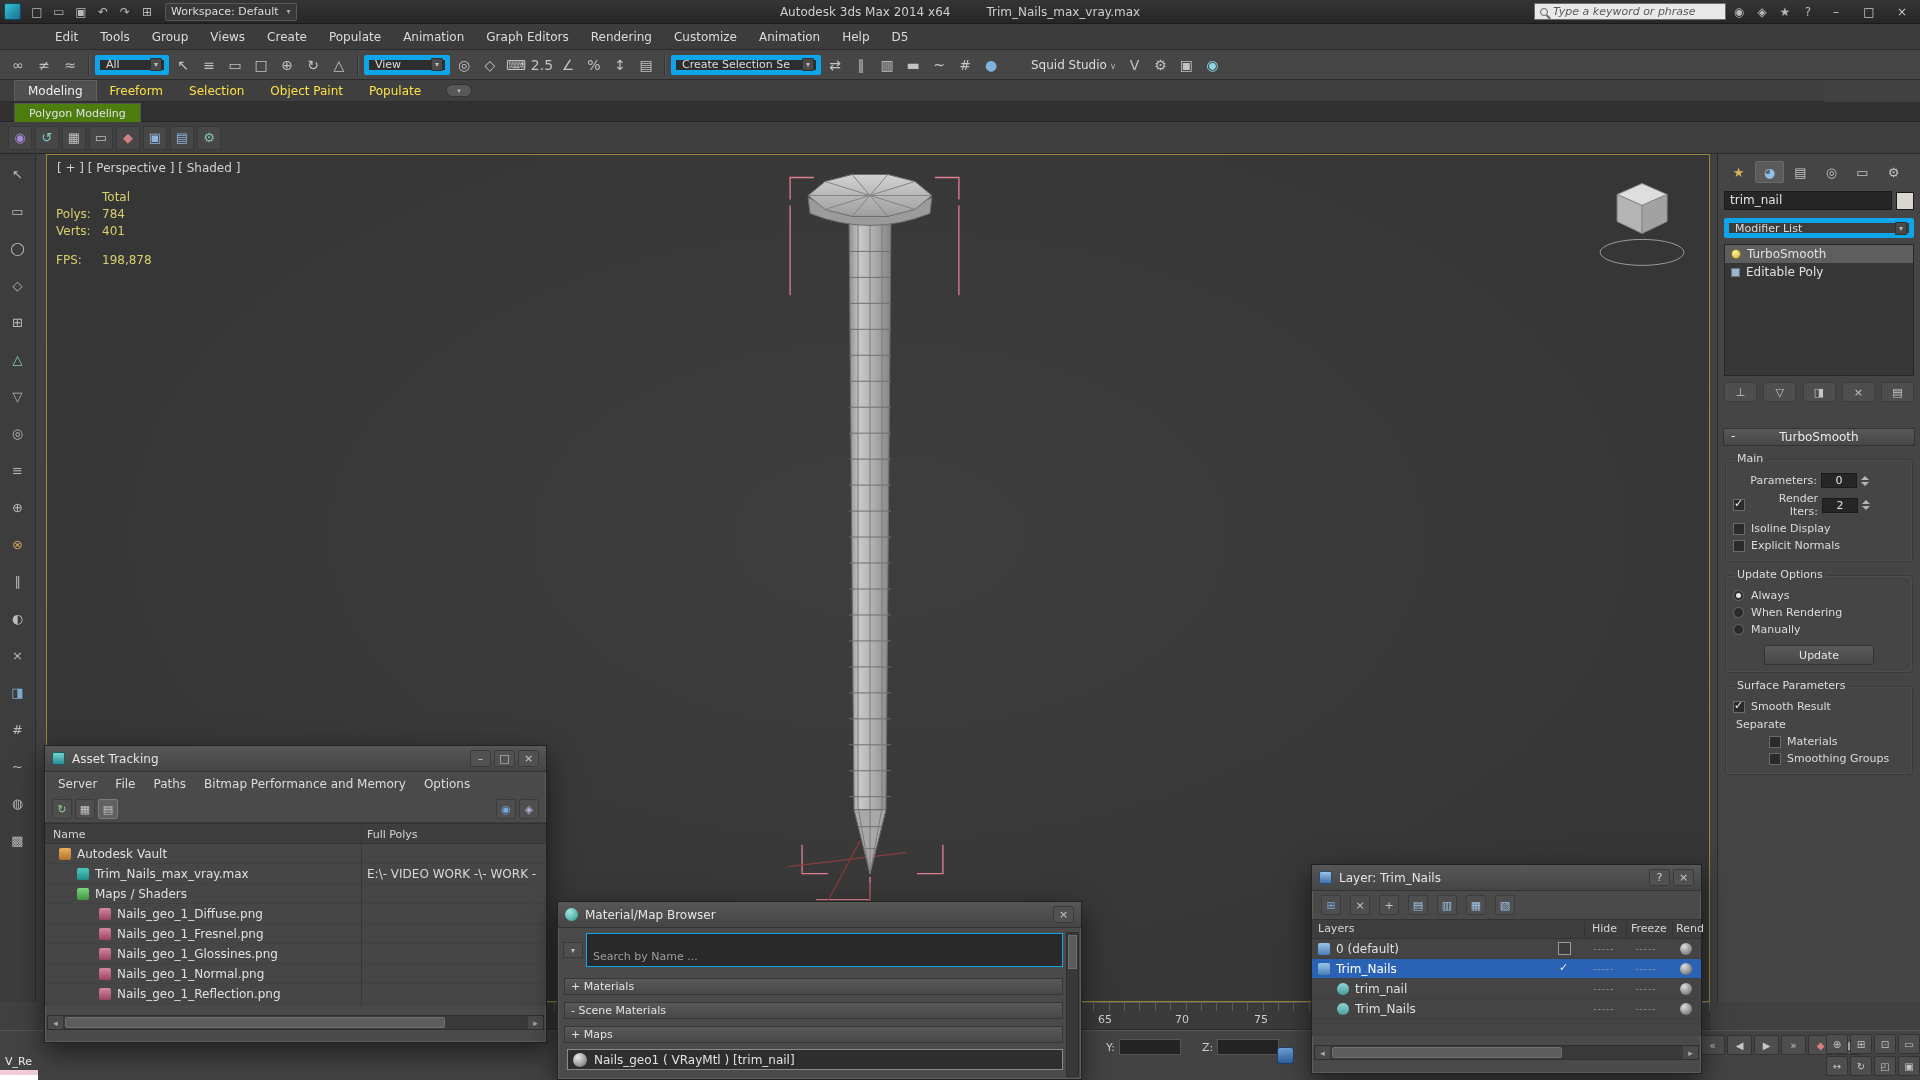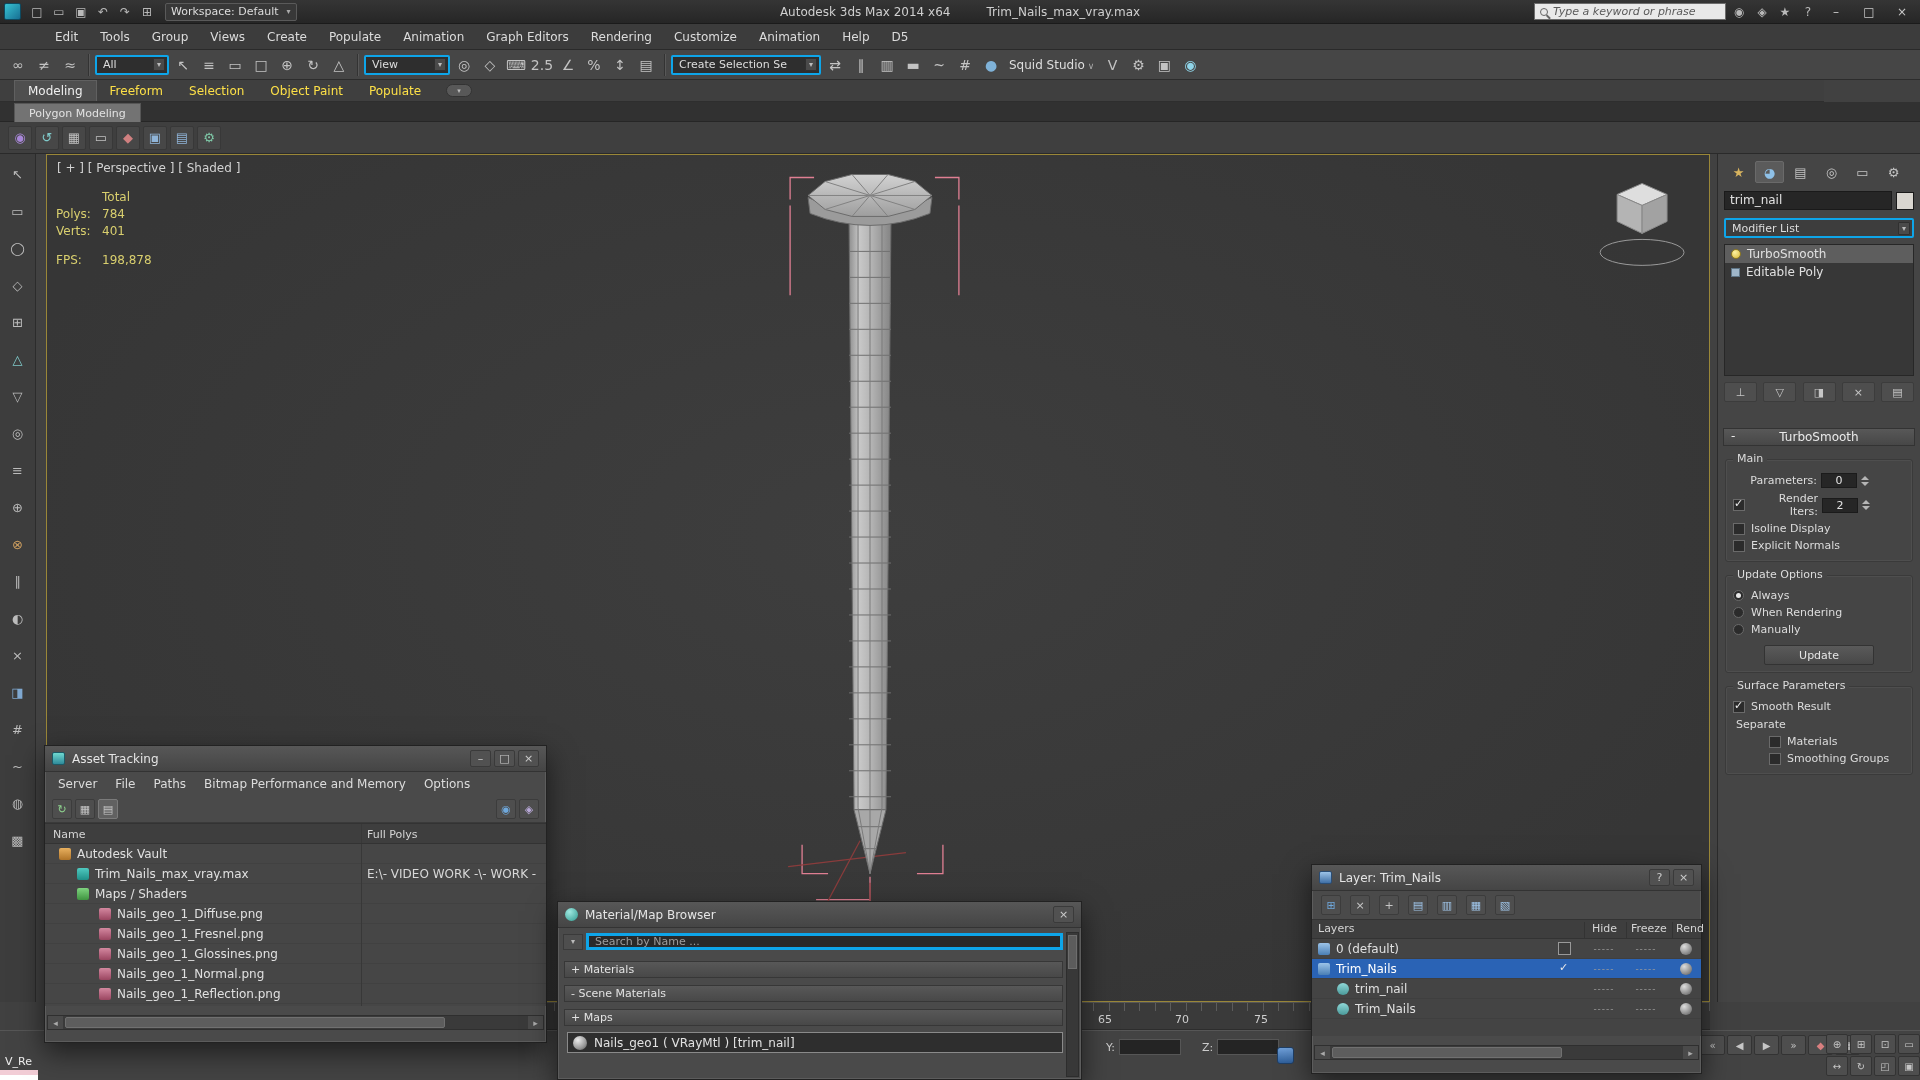--- a/index.html
+++ b/index.html
@@ -31,36 +31,36 @@
   border-bottom:1px solid #2a2a2a;display:flex;align-items:center;padding-left:44px}
 .menu-item{padding:0 11px;font-size:12px;color:#dcdcdc}
 .menu-item.sm{padding:0 9px}
 
 
 .toolbar{position:absolute;left:0;top:50px;width:1920px;height:30px;background:#464646;
   border-bottom:1px solid #2c2c2c;display:flex;align-items:center;gap:2px;padding-left:6px}
 .t-ic{width:24px;height:24px;display:flex;align-items:center;justify-content:center;
   color:#c3c3c3;font-size:14px;overflow:hidden;border-radius:2px}
 .t-sep{width:1px;height:22px;background:#333;margin:0 4px;box-shadow:1px 0 0 #585858}
-.combo{background:#2e2e2e;border:2px solid #0ea5e9;height:20px;display:flex;align-items:center;
+.combo{background:#2e2e2e;border:5px solid #0ea5e9;height:20px;display:flex;align-items:center;
   justify-content:space-between;font-size:11px;color:#ddd;padding:0 2px 0 6px;border-radius:2px}
 .combo::after{content:"▾";font-size:8px;color:#bbb;background:#4a4a4a;border:1px solid #303030;padding:1px 3px;margin-left:5px;border-radius:1px}
-.studio-label{font-size:12px;color:#ddd;margin:0 1px 0 4px}
+.studio-label{font-size:12px;color:#ddd;margin:0 1px 0 26px}
 .studio-caret::after{content:"∨";font-size:9px;color:#aaa;margin-right:4px}
 
 
 .ribbon-tabs{position:absolute;left:0;top:80px;width:1824px;height:22px;background:#3f3f3f;
   border-bottom:1px solid #2e2e2e;display:flex;align-items:flex-end;padding-left:14px}
 .rtab{padding:3px 13px;font-size:12px;color:#fde047}
 .rtab.active{background:#4f4f4f;border:1px solid #606060;border-bottom:none;color:#efefef}
 .ribbon-pill{width:26px;height:13px;border-radius:7px;background:#585858;border:1px solid #333;
   margin:0 0 4px 12px;display:flex;align-items:center;justify-content:center}
 .ribbon-pill::after{content:"▾";font-size:7px;color:#bbb}
 .subtab-row{position:absolute;left:0;top:102px;width:1920px;height:20px;background:#313131;border-bottom:1px solid #262626}
-.subtab{position:absolute;left:14px;top:1px;height:19px;padding:0 14px;background:#737373;
+.subtab{position:absolute;left:14px;top:1px;height:19px;padding:0 14px;background:#4d7c0f;
   border:1px solid #565656;border-bottom:none;font-size:11px;color:#e2e2e2;display:flex;align-items:center}
 .ribbon-icons{position:absolute;left:0;top:122px;width:1920px;height:32px;background:#3f3f3f;
   border-bottom:1px solid #2a2a2a;display:flex;align-items:center;gap:3px;padding-left:8px}
 .r-ic{width:24px;height:24px;display:flex;align-items:center;justify-content:center;font-size:13px;
   color:#c0c0c0;background:#474747;border:1px solid #383838;border-radius:2px}
 
 
 .leftbar{position:absolute;left:0;top:154px;width:36px;height:848px;background:#3d3d3d;
   border-right:1px solid #2c2c2c;display:flex;flex-direction:column;align-items:center;padding-top:8px;gap:13px}
 .lb-ic{width:24px;height:24px;display:flex;align-items:center;justify-content:center;color:#bcbcbc;font-size:13px}
@@ -173,22 +173,22 @@
 .fi[data-icon="vault"]{background:linear-gradient(#e8b05f,#b07428)}
 .fi[data-icon="maxfile"]{background:linear-gradient(#4fc9c0,#1f8f88)}
 .fi[data-icon="maps"]{background:linear-gradient(#7fd47f,#3f9440)}
 .fi[data-icon="png"]{background:linear-gradient(#d488a0,#9a4560)}
 
 
 .mb-icon{width:13px;height:13px;border-radius:50%;background:radial-gradient(circle at 35% 30%,#9fe8e0,#2f9a90)}
 .mb-search{display:flex;gap:3px;padding:5px 18px 4px 5px;align-items:center}
 .mb-opt{width:20px;height:16px;background:#4e4e4e;border:1px solid #3a3a3a;display:flex;align-items:center;justify-content:center}
 .mb-opt::after{content:"▾";font-size:8px;color:#bbb}
-.mb-field{flex:1;height:17px;background:#292929;border:3px solid #0ea5e9;color:#9d9d9d;font-size:11px;
-  display:flex;align-items:center;padding:4px 6px}
+.mb-field{flex:1;height:17px;background:#292929;border:1px solid #0ea5e9;color:#9d9d9d;font-size:11px;
+  display:flex;align-items:flex-start;padding:16px 6px}
 .mb-group{height:17px;background:linear-gradient(#585858,#484848);border:1px solid #373737;
   margin:7px 18px 0 6px;font-size:11px;color:#e2e2e2;display:flex;align-items:center;padding-left:6px}
 .mb-entry{height:21px;margin:6px 18px 0 9px;background:#2e2e2e;border:1px solid #8a8a8a;display:flex;
   align-items:center;gap:7px;padding-left:5px;font-size:12px;color:#e2e2e2}
 .sphere{width:14px;height:14px;border-radius:50%;background:radial-gradient(circle at 35% 30%,#ececec,#9a9a9a 60%,#4f4f4f)}
 .vscroll{position:absolute;right:2px;top:30px;bottom:2px;width:13px;background:#383838;border:1px solid #2d2d2d}
 .vthumb{position:absolute;left:1px;right:1px;top:2px;height:34px;background:#5c5c5c;border:1px solid #6e6e6e}
 
 
 .lw-icon{width:13px;height:13px;border-radius:2px;background:linear-gradient(#9cc3e8,#3f6fa5);border:1px solid #2a4d75}

